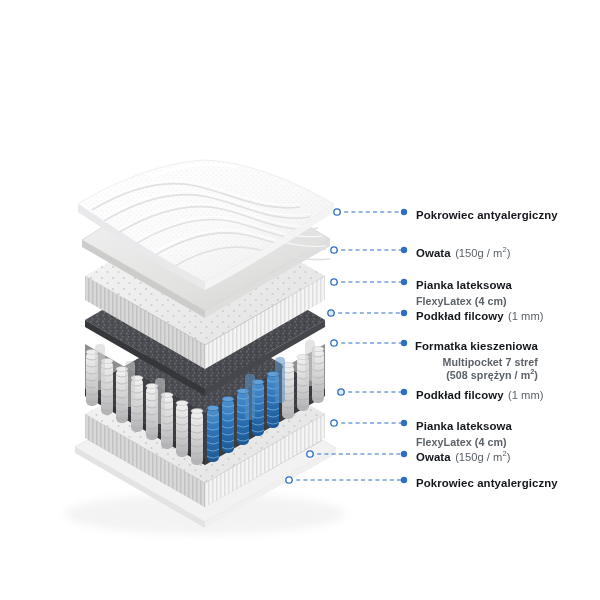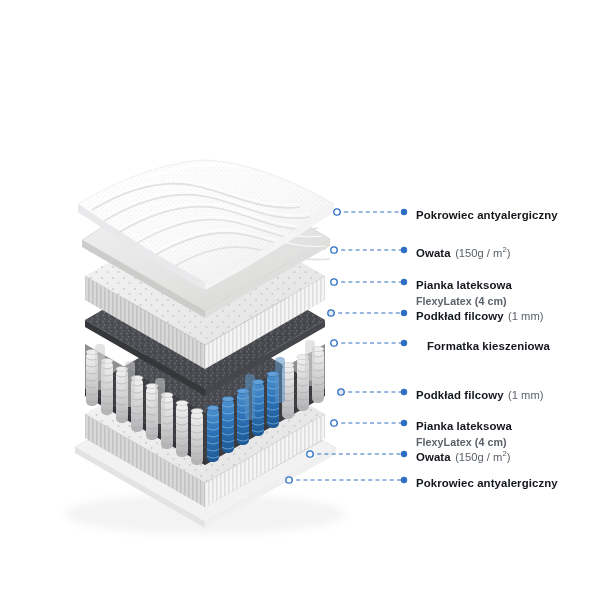--- a/index.html
+++ b/index.html
@@ -531,22 +531,23 @@
   <div class="lbl" style="left:416px;top:231px;">
     <span class="ttl">Pianka lateksowa</span>
     <span class="sub">FlexyLatex (4 cm)</span>
   </div>
 
   <div class="lbl" style="left:416px;top:262px;">
     <span class="ttl">Podkład filcowy</span>
     <span class="unit">(1 mm)</span>
   </div>
 
-  <div class="lbl" style="left:427px;top:292px;text-align:right;">
+  <div class="lbl" style="left:415px;top:292px;text-align:right;">
     <span class="ttl">Formatka kieszeniowa</span>
+    <span class="sub">Multipocket 7 stref<br>(508 sprężyn / m<sup>2</sup>)</span>
   </div>
 
   <div class="lbl" style="left:416px;top:341px;">
     <span class="ttl">Podkład filcowy</span>
     <span class="unit">(1 mm)</span>
   </div>
 
   <div class="lbl" style="left:416px;top:372px;">
     <span class="ttl">Pianka lateksowa</span>
     <span class="sub">FlexyLatex (4 cm)</span>

